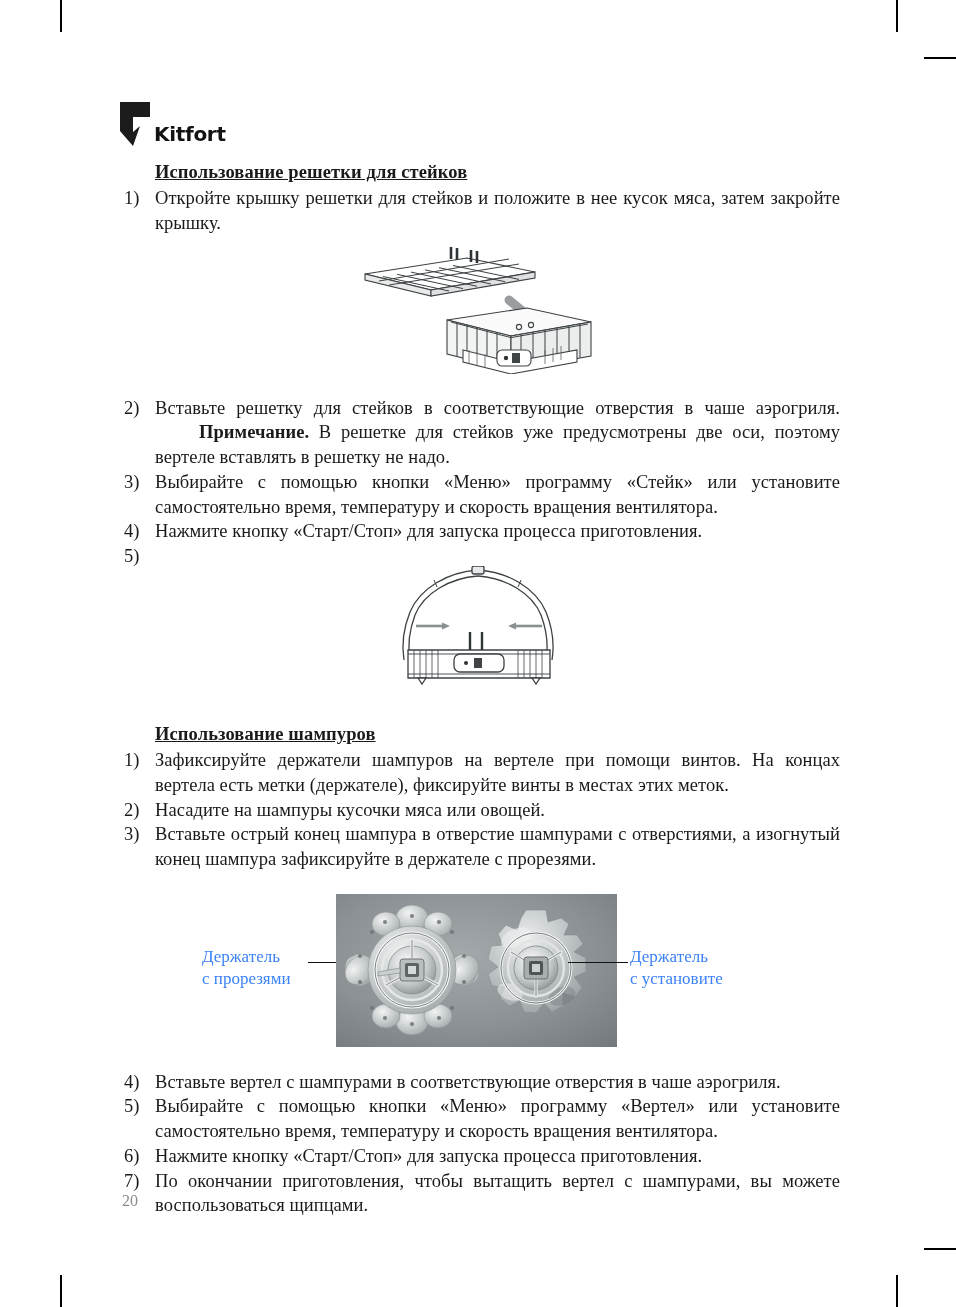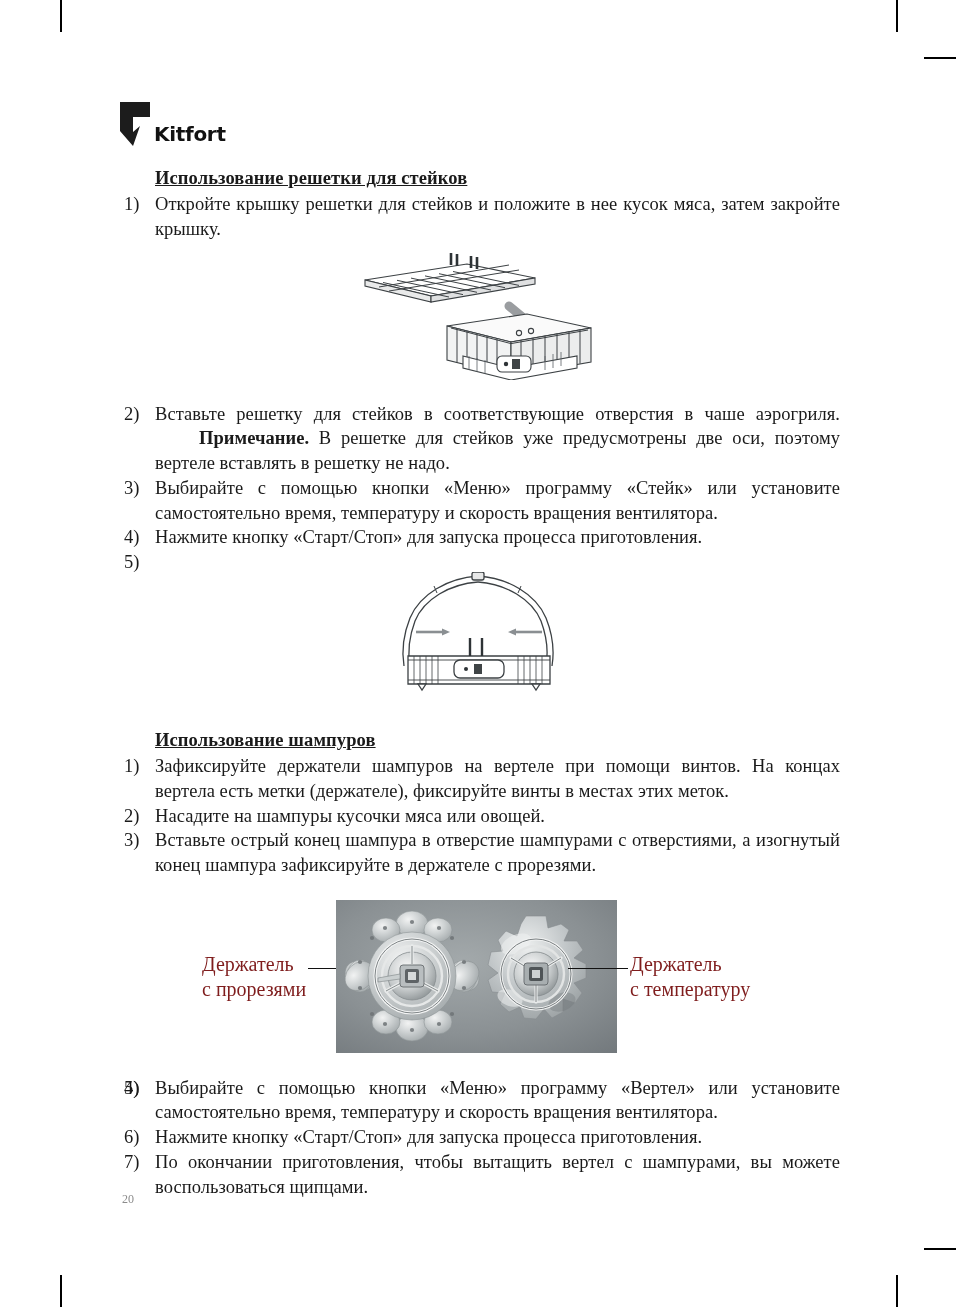--- a/index.html
+++ b/index.html
@@ -30,21 +30,21 @@
     left: 118px;
     top: 100px;
     width: 722px;
     height: 1150px;
   }
 
   
   .logo-row {
     position: relative;
     height: 54px;
-    margin-bottom: 12px;
+    margin-bottom: 6px;
   }
   .logo-mark {
     position: absolute;
     left: 2px;
     top: 2px;
     width: 30px;
     height: 44px;
   }
   .logo-text {
     position: absolute;
@@ -117,40 +117,40 @@
     position: absolute;
     left: 218px;
     top: 0;
     width: 281px;
     height: 153px;
     background: linear-gradient(150deg, #8f9497 0%, #7f8588 38%, #9aa0a2 70%, #878d90 100%);
     overflow: hidden;
   }
   .callout-label {
     position: absolute;
-    font-size: 20px;
+    font-size: 17px;
     line-height: 1.28;
-    color: #7f1d1d;
+    color: #3b82f6;
   }
   .callout-left  { left: 84px; top: 52px; text-align: left; width: 130px; }
   .callout-right { left: 512px; top: 52px; text-align: left; width: 140px; }
   .leader {
     position: absolute;
     height: 1.6px;
     background: #111;
   }
   .leader-left  { left: 190px; top: 68px; width: 58px; }
   .leader-right { left: 450px; top: 68px; width: 60px; }
 
   
   .page-number {
     position: absolute;
     left: 122px;
     top: 1192px;
-    font-size: 12px;
+    font-size: 16px;
     color: #8b8b8b;
   }
 </style>
 </head>
 <body>
 
 <div class="crop-mark crop-v" style="left:60px; top:0;"></div>
 <div class="crop-mark crop-v" style="left:896px; top:0;"></div>
 <div class="crop-mark crop-h" style="left:924px; top:57px;"></div>
 <div class="crop-mark crop-v" style="left:60px; top:1275px;"></div>
@@ -448,28 +448,29 @@
           <rect x="-12" y="-11" width="24" height="22" rx="3" fill="#a8aeb0" stroke="#6a6f72"></rect>
           <rect x="-7" y="-7" width="14" height="14" rx="2" fill="#4f5457"></rect>
           <rect x="-4" y="-4" width="8" height="8" fill="#cdd1d2"></rect>
         </g>
       </svg>
     </div>
 
     <div class="leader leader-right"></div>
     <div class="callout-label callout-right">
       <div>Держатель</div>
-      <div>с температуру</div>
+      <div>с установите</div>
     </div>
   </div>
   <div class="gap-md"></div>
 
   <ol class="olist">
     <li>
       <span class="marker">4)</span>
+      <span>Вставьте вертел с шампурами в соответствующие отверстия в чаше аэрогриля.</span>
     </li>
     <li>
       <span class="marker">5)</span>
       <span>Выбирайте с помощью кнопки «Меню» программу «Вертел» или установите самостоятельно время, температуру и скорость вращения вентилятора.</span>
     </li>
     <li>
       <span class="marker">6)</span>
       <span>Нажмите кнопку «Старт/Стоп» для запуска процесса приготовления.</span>
     </li>
     <li>

